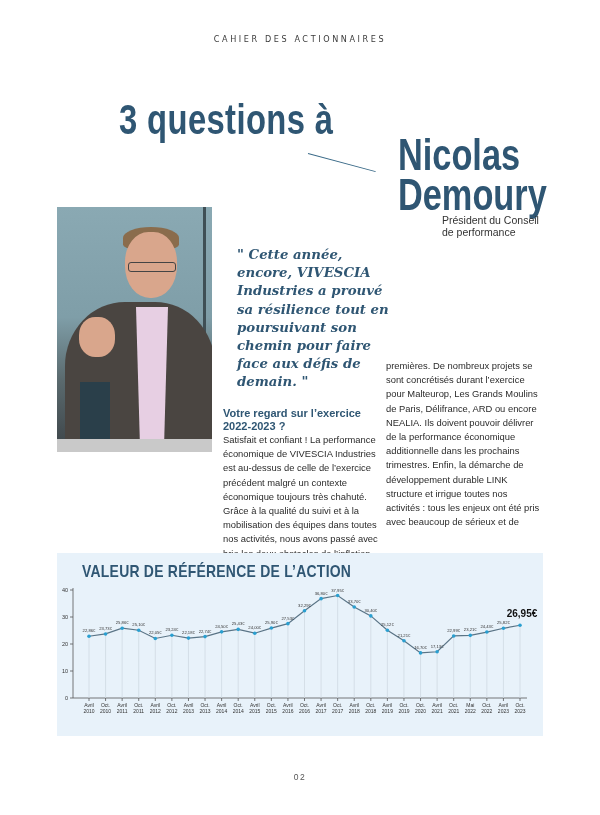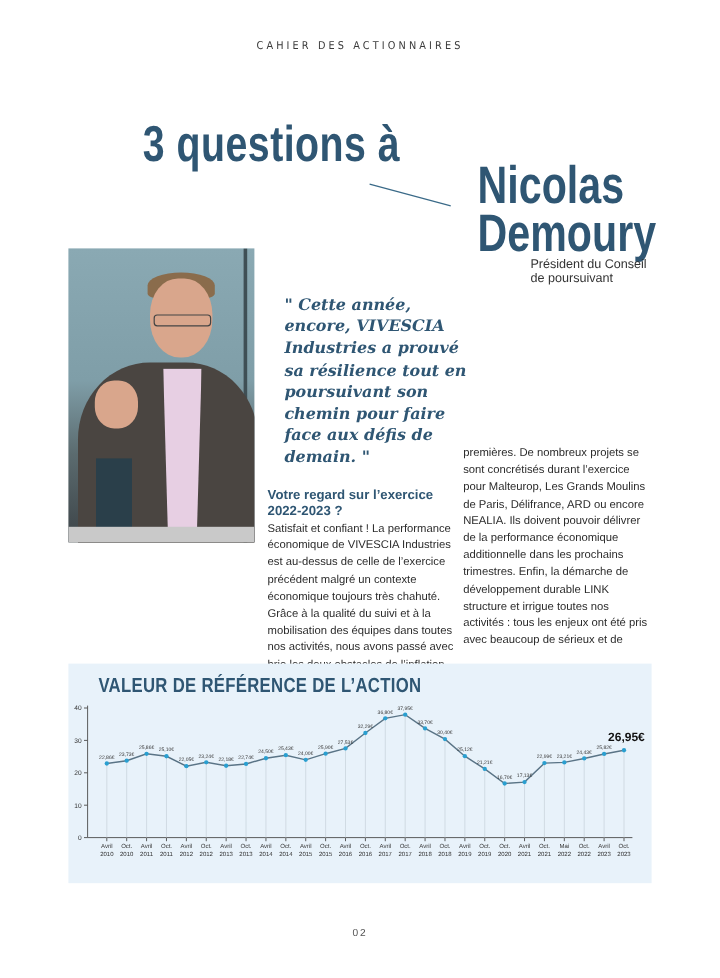--- a/index.html
+++ b/index.html
@@ -15,41 +15,41 @@
   .photo .hair { position: absolute; left: 66px; top: 20px; width: 56px; height: 22px; border-radius: 50% 50% 20% 20%; background: #8a6c4c; }
   .photo .glasses { position: absolute; left: 71px; top: 55px; width: 46px; height: 8px; border: 1px solid #444; border-radius: 3px; }
   .photo .body { position: absolute; left: 8px; top: 95px; width: 150px; height: 160px; border-radius: 40% 40% 0 0; background: #4a4541; }
   .photo .shirt { position: absolute; left: 75px; top: 100px; width: 40px; height: 140px; background: #e7cfe3; clip-path: polygon(10% 0, 90% 0, 80% 100%, 20% 100%); }
   .photo .hand { position: absolute; left: 22px; top: 110px; width: 36px; height: 40px; border-radius: 45%; background: #d9a68c; }
   .photo .mic-base { position: absolute; left: 23px; top: 175px; width: 30px; height: 60px; background: #2a3f4a; }
   .photo .desk { position: absolute; left: 0; top: 232px; width: 155px; height: 13px; background: #c9c9c9; }
   .quote { position: absolute; top: 246px; left: 237px; width: 160px; font-family: "DejaVu Serif", "Liberation Serif", serif; font-style: italic; font-weight: bold; font-size: 13.3px; line-height: 18.2px; color: #2f5673; }
   .col { position: absolute; top: 376px; width: 156px; font-size: 9.4px; line-height: 14.2px; color: #2b2b2b; font-family: "Liberation Sans", sans-serif; }
   .col-left { left: 223px; }
-  .col-right { left: 386px; top: 370px; }
+  .col-right { left: 386px; top: 359px; }
   .q-title { font-family: "Liberation Sans Narrow", "Liberation Sans", sans-serif; font-weight: bold; color: #2f5673; font-size: 11px; line-height: 12.5px; display: block; margin-bottom: 1px; margin-top: 31px; }
   .chart-box { position: absolute; top: 553px; left: 57px; width: 486px; height: 183px; background: #e8f2fa; }
   .chart-title { position: absolute; top: 562px; left: 82px; font-family: "Liberation Sans Narrow", "Liberation Sans", sans-serif; font-weight: bold; font-size: 17px; color: #2f5673; transform: scaleX(0.82); transform-origin: left top; letter-spacing: 0.3px; }
   svg#chart { position: absolute; top: 553px; left: 57px; }
   .page-num { position: absolute; top: 772px; left: 0; width: 600px; text-align: center; font-size: 8.5px; letter-spacing: 1.5px; color: #555; }
 </style>
 </head>
 <body>
 
 <div class="header">CAHIER DES ACTIONNAIRES</div>
 
 <div class="title-questions">3 questions à</div>
 <div class="connector"></div>
 <div class="name">
   <div>Nicolas</div>
   <div>Demoury</div>
 </div>
 <div class="role">
   <div>Président du Conseil</div>
-  <div>de poursuivant</div>
+  <div>de performance</div>
 </div>
 
 <div class="photo" title="Portrait de Nicolas Demoury parlant au micro">
   <div class="wall-strip"></div>
   <div class="body"></div>
   <div class="shirt"></div>
   <div class="hair"></div>
   <div class="head"></div>
   <div class="glasses"></div>
   <div class="hand"></div>

